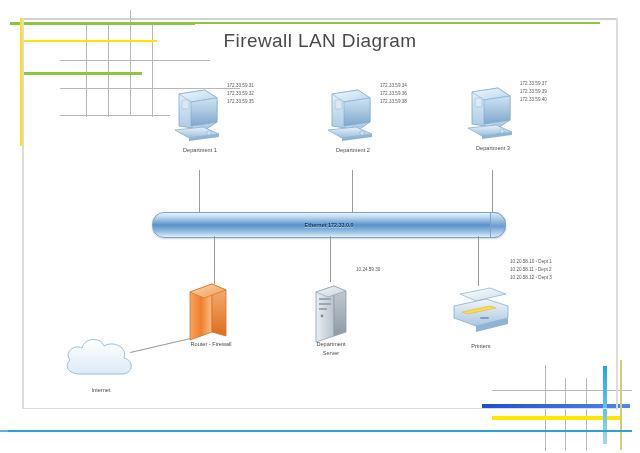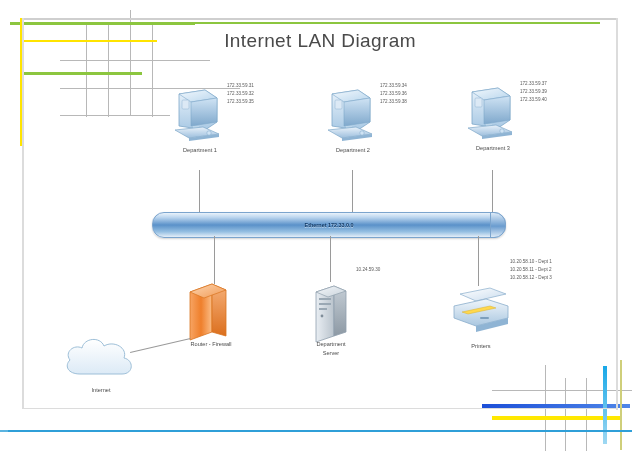--- a/index.html
+++ b/index.html
@@ -85,21 +85,21 @@
     <div class="olivev" style="position:absolute;left:620px;top:360px;height:90px;"></div>
     <div class="lightblue" style="position:absolute;left:0px;top:430px;width:210px;"></div>
   </div>
 
   <div class="frame-top"></div>
   <div class="frame-left"></div>
   <div class="frame-right"></div>
   <div class="frame-inner-bottom"></div>
   <div class="frame-bottom"></div>
 
-  <div id="title">Internet LAN Diagram</div>
+  <div id="title">Firewall LAN Diagram</div>
 
   <div class="node" style="left:165px;top:84px;width:70px;height:58px;">
     <svg width="70" height="58" viewBox="0 0 70 58">
       <defs>
         <linearGradient id="pcTop" x1="0" y1="0" x2="1" y2="1">
           <stop offset="0" stop-color="#f2f8fd"></stop>
             <stop offset="1" stop-color="#b9d6ed"></stop>
         </linearGradient>
         <linearGradient id="pcSide" x1="0" y1="0" x2="0" y2="1">
           <stop offset="0" stop-color="#cfe3f4"></stop>

